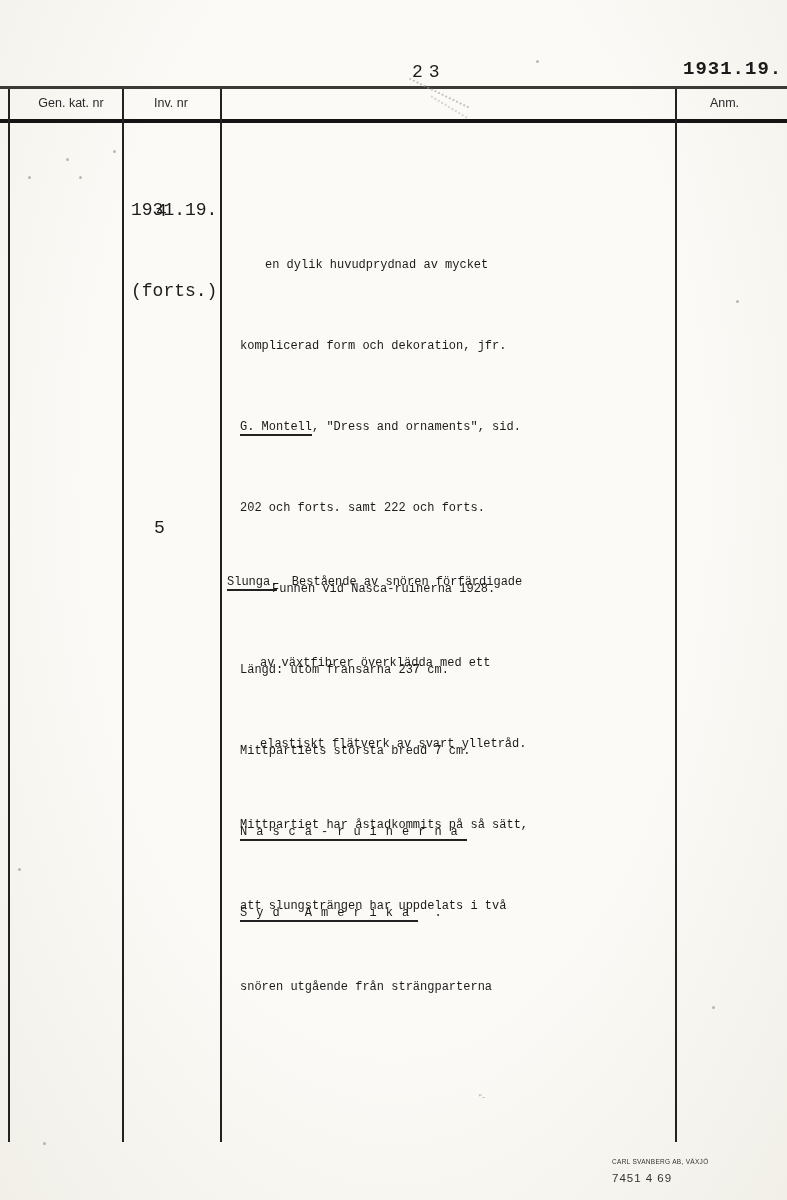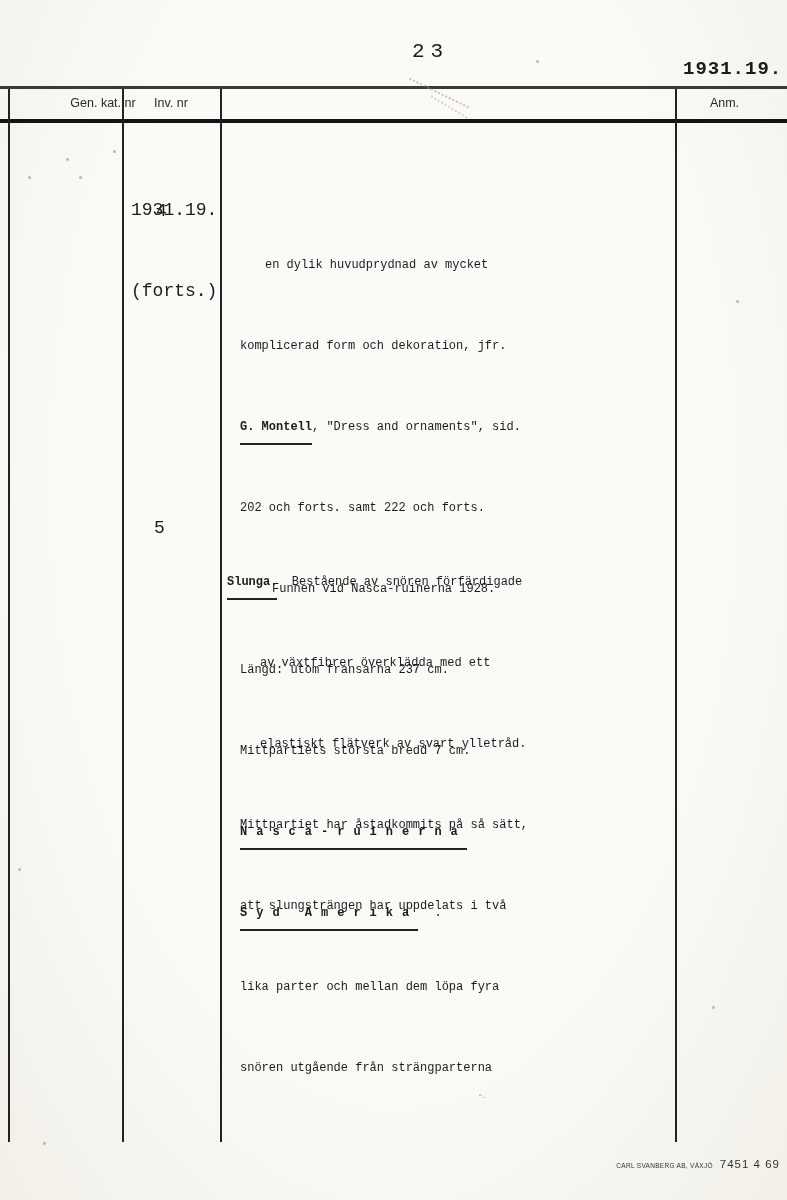--- a/index.html
+++ b/index.html
@@ -10,45 +10,45 @@
     font-family:"Liberation Mono","DejaVu Sans Mono",monospace;
     color:#1b1b1b;
   }
   
   .typed{font-size:12px;line-height:27px;white-space:pre;}
   .line{white-space:pre;}
   .hang{margin-left:25px;}
   .indent{margin-left:32px;}
   .outdent{margin-left:-13px;}
   .hang8{margin-left:20px;}
-  .ul{border-bottom:2px solid #222;padding-bottom:9px;font-weight:bold;}
+  .ul{border-bottom:2px solid #222;padding-bottom:0;}
   .prov{}
   .spread{letter-spacing:9px;}
   
-  .pageno{position:absolute;left:412px;top:40px;font-size:21px;letter-spacing:6px;}
+  .pageno{position:absolute;left:412px;top:62px;font-size:18px;letter-spacing:6px;}
   .refno{position:absolute;left:683px;top:58px;font-size:19px;font-weight:700;letter-spacing:1px;}
   .rule{position:absolute;left:0;width:787px;background:#2f2f2b;}
   .rule-top{top:86px;height:3px;background:#3a3a36;}
   .rule-header{top:119px;height:4px;background:#141414;}
   .vline{position:absolute;top:89px;height:1053px;width:2px;background:#222;}
   .v1{left:8px;}.v2{left:122px;}.v3{left:220px;}.v4{left:675px;}
   .hdr{position:absolute;top:96px;font-family:"Liberation Sans",sans-serif;font-size:12.5px;color:#2a2a2a;text-align:center;}
-  .hdr1{left:8px;width:126px;padding-left:32px;}
+  .hdr1{left:8px;width:126px;}
   .hdr2{left:122px;width:98px;}
   .hdr4{left:675px;width:99px;}
   
   .inv-cont{position:absolute;left:131px;top:143px;font-size:18px;line-height:27px;white-space:pre;}
   .invnr4{position:absolute;left:156px;top:198px;font-size:18px;line-height:27px;}
   .invnr5{position:absolute;left:154px;top:515px;font-size:18px;line-height:27px;}
   
   .entry4{position:absolute;left:240px;top:198px;width:460px;}
   .entry5{position:absolute;left:240px;top:515px;width:460px;}
   
   .footer{position:absolute;left:612px;top:1158px;width:168px;display:flex;align-items:baseline;justify-content:flex-end;gap:7px;
-    font-family:"Liberation Sans",sans-serif;color:#33322e;}
+    font-family:"Liberation Sans",sans-serif;color:#33322e;flex-direction:column;}
   .imprint{font-size:6.5px;letter-spacing:.3px;}
   .imprint-code{font-size:11.5px;letter-spacing:1px;}
   
   .smudge{position:absolute;border-top:2px dotted #a19d90;}
   .sm1{left:406px;top:92px;width:66px;transform:rotate(26deg);opacity:.6;}
   .sm2{left:428px;top:106px;width:42px;transform:rotate(31deg);opacity:.4;}
   .speck{position:absolute;width:3px;height:3px;border-radius:50%;background:#86847a;opacity:.55;}
   .mark-k{position:absolute;left:479px;top:1092px;font-size:9px;color:#6f6d64;opacity:.6;transform:rotate(-8deg);font-family:"Liberation Sans",sans-serif;}
 </style>
 </head>
@@ -88,21 +88,20 @@
     <div class="line prov"><span class="ul spread">Nasca-ruinerna</span></div>
     <div class="line prov"><span class="ul spread">Syd Amerika</span><span class="spread"> .</span></div>
   </div>
 
   <div class="entry5 typed">
     <div class="line outdent"><span class="ul">Slunga.</span><span>  Bestående av snören förfärdigade</span></div>
     <div class="line hang8">av växtfibrer överklädda med ett</div>
     <div class="line hang8">elastiskt flätverk av svart ylletråd.</div>
     <div class="line">Mittpartiet har åstadkommits på så sätt,</div>
     <div class="line">att slungsträngen har uppdelats i två</div>
-    <div class="line">lika parter och mellan dem löpa fyra</div>
     <div class="line">snören utgående från strängparterna</div>
     
     
     
     
     
     
     
     
     

